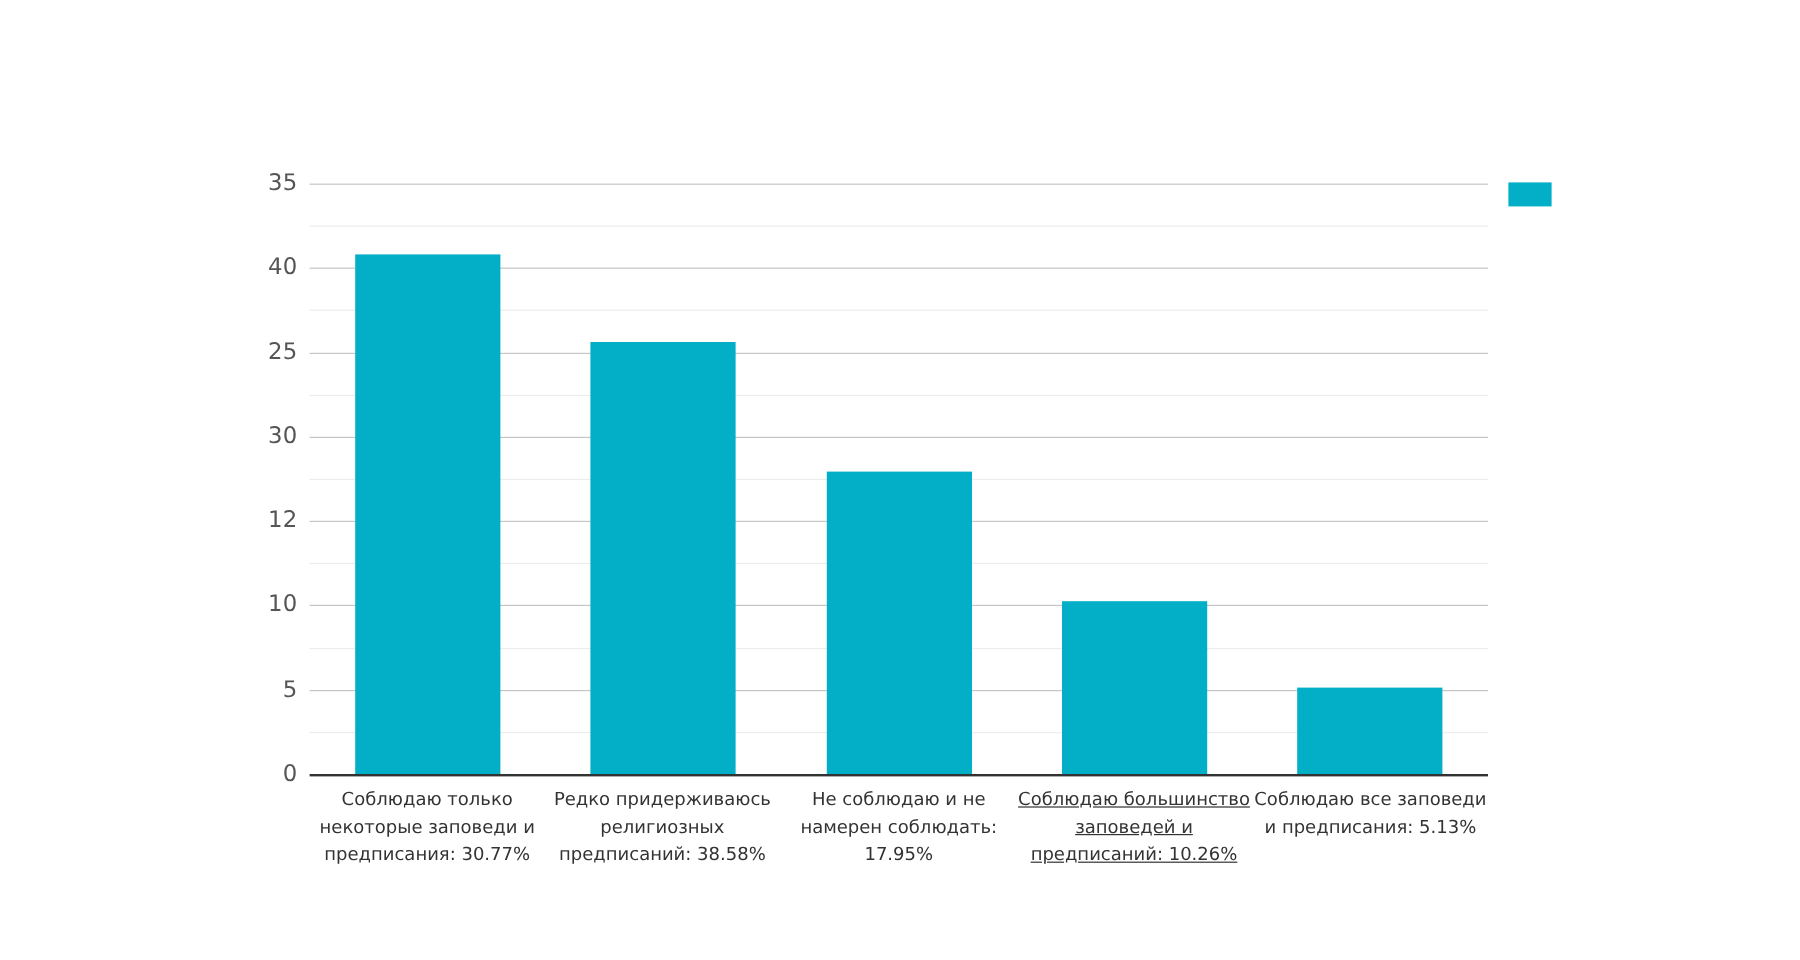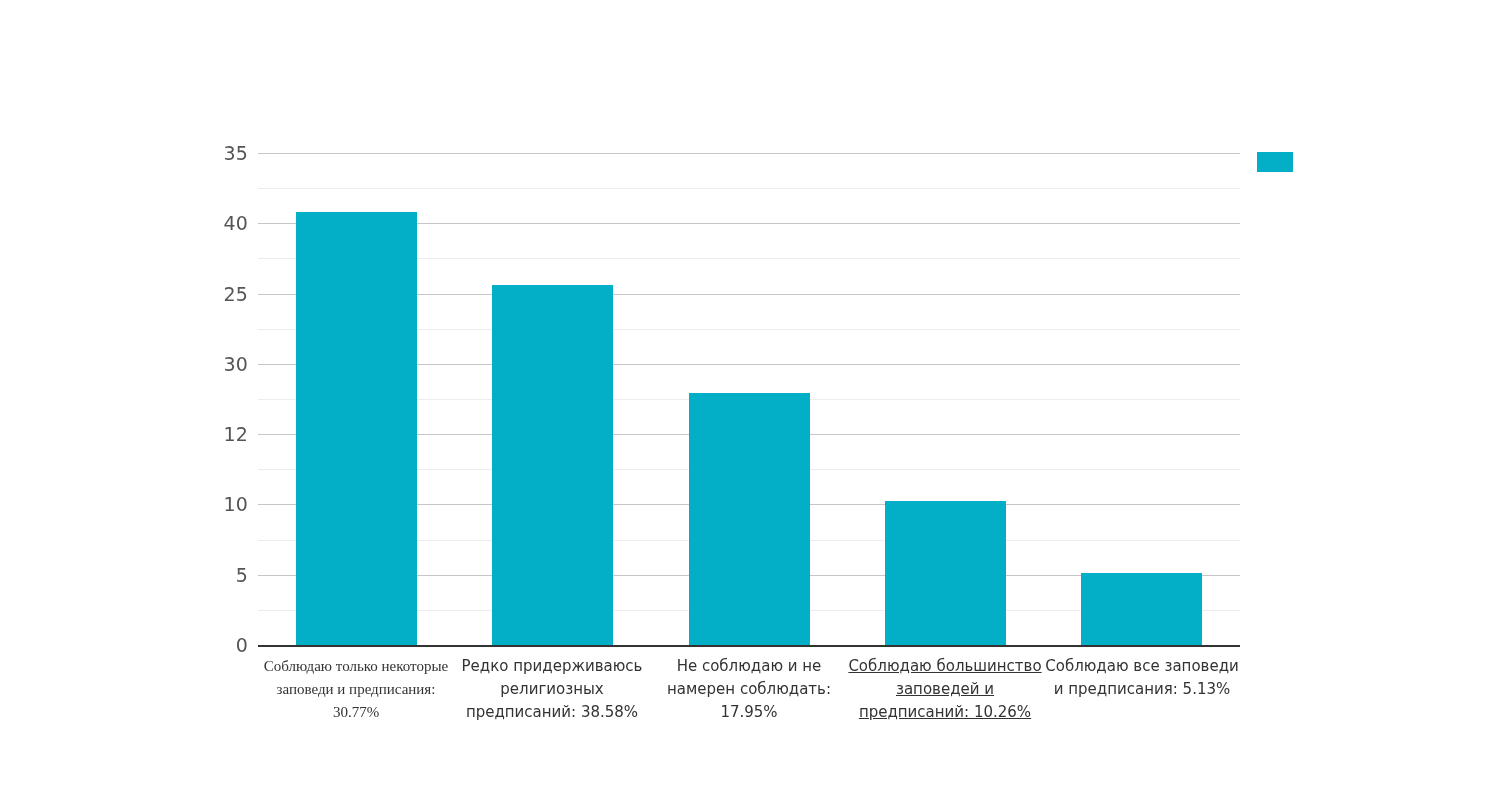--- a/index.html
+++ b/index.html
@@ -131,21 +131,21 @@
       <div class="y-tick-label" style="top: 574.714px;">5</div>
       <div class="y-tick-label" style="top: 504.429px;">10</div>
       <div class="y-tick-label" style="top: 434.143px;">12</div>
       <div class="y-tick-label" style="top: 363.857px;">30</div>
       <div class="y-tick-label" style="top: 293.571px;">25</div>
       <div class="y-tick-label" style="top: 223.286px;">40</div>
       <div class="y-tick-label" style="top: 153px;">35</div>
     </div>
 
   <div id="x-labels">
-      <div class="x-label" style="left: 258px; width: 196px; font-family: Liberation Serif, serif;">Соблюдаю только некоторые заповеди и предписания: 30.77%</div>
+      <div class="x-label" style="left: 258px; width: 196px;">Соблюдаю только некоторые заповеди и предписания: 30.77%</div>
       <div class="x-label" style="left: 454px; width: 196px;">Редко придерживаюсь религиозных предписаний: 38.58%</div>
       <div class="x-label" style="left: 651px; width: 196px;">Не соблюдаю и не намерен соблюдать: 17.95%</div>
       <div class="x-label" style="left: 847px; width: 196px; text-decoration: underline;">Соблюдаю большинство заповедей и предписаний: 10.26%</div>
       <div class="x-label" style="left: 1044px; width: 196px;">Соблюдаю все заповеди и предписания: 5.13%</div>
     </div>
 
   <div id="legend" class="legend">
       <span class="legend-swatch" style="background: rgb(3, 175, 198);"></span>
     </div>
 

